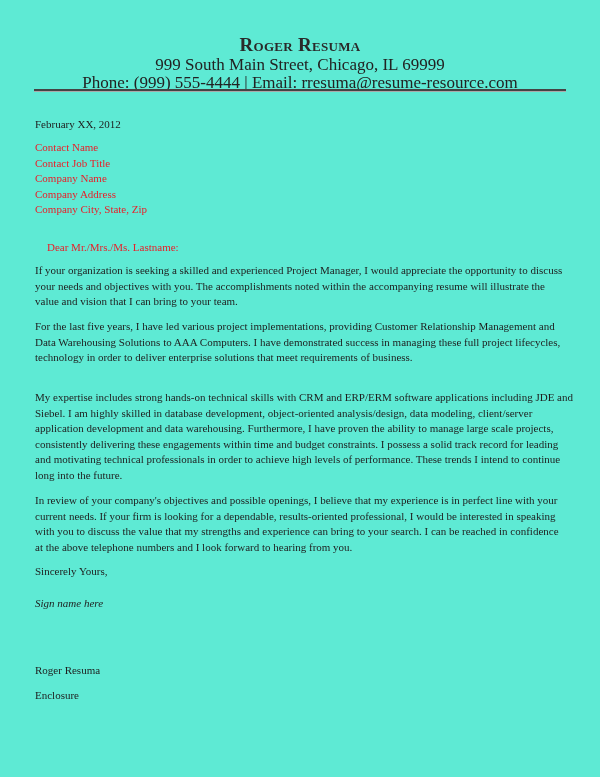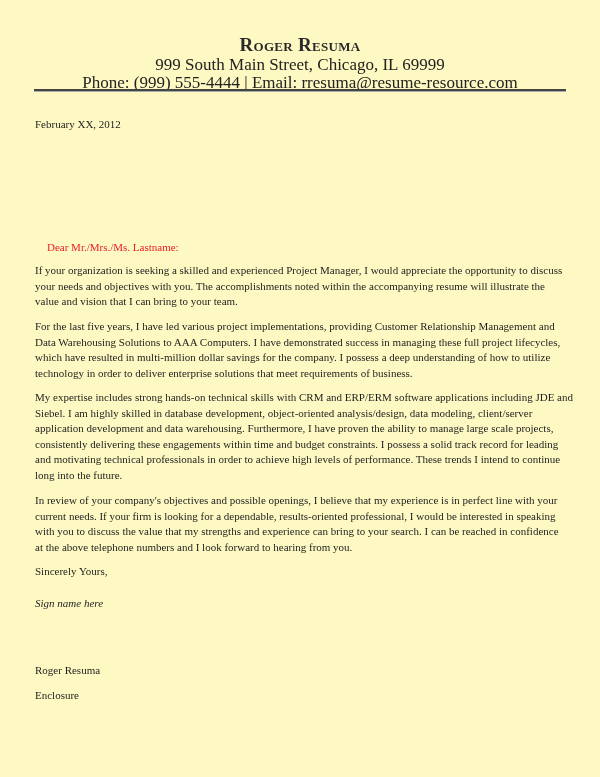--- a/index.html
+++ b/index.html
@@ -12,21 +12,21 @@
       height: 777px;
       position: relative;
       overflow: hidden;
       color: #1a1a1a;
     }
     .page {
       position: absolute;
       left: 0; top: 0;
       width: 600px;
       height: 777px;
-      background: #fef9c3;
+      background: #5eead4;
     }
     .letterhead {
       position: absolute;
       left: 0; top: 34px;
       width: 600px;
       text-align: center;
       font-family: "Liberation Serif", "DejaVu Serif", serif;
       color: #222;
     }
     .lh-name {
@@ -73,33 +73,39 @@
   <div class="letterhead">
     <div class="lh-name">Roger Resuma</div>
     <div class="lh-address">999 South Main Street, Chicago, IL 69999</div>
     <div class="lh-contact">Phone: (999) 555-4444 | Email: rresuma@resume-resource.com</div>
   </div>
 
   <div class="lh-rule"></div>
 
   <div class="body-text" style="top:117px;">February XX, 2012</div>
 
+  <div class="body-text red" style="top:140px;">
+    <span class="line">Contact Name</span>
+    <span class="line">Contact Job Title</span>
+    <span class="line">Company Name</span>
+    <span class="line">Company Address</span>
+    <span class="line">Company City, State, Zip</span>
+  </div>
 
   <div class="body-text red" style="top:240px;margin-left:12px;">Dear Mr./Mrs./Ms. Lastname:</div>
 
   <div class="body-text" style="top:263px;">
     <span class="line">If your organization is seeking a skilled and experienced Project Manager, I would appreciate the opportunity to discuss</span>
     <span class="line">your needs and objectives with you.  The accomplishments noted within the accompanying resume will illustrate the</span>
     <span class="line">value and vision that I can bring to your team.</span>
   </div>
 
   <div class="body-text" style="top:319px;">
     <span class="line">For the last five years, I have led various project implementations, providing Customer Relationship Management and</span>
     <span class="line">Data Warehousing Solutions to AAA Computers.  I have demonstrated success in managing these full project lifecycles,</span>
-    <span class="line">which have resulted in multi-million dollar savings for the company.  I possess a deep understanding of how to utilize</span>
     <span class="line">technology in order to deliver enterprise solutions that meet requirements of business.</span>
   </div>
 
   <div class="body-text" style="top:390px;">
     <span class="line">My expertise includes strong hands-on technical skills with CRM and ERP/ERM software applications including JDE and</span>
     <span class="line">Siebel.  I am highly skilled in database development, object-oriented  analysis/design, data modeling, client/server</span>
     <span class="line">application development and data warehousing.  Furthermore, I have proven the ability to manage large scale projects,</span>
     <span class="line">consistently delivering these engagements within time and budget constraints.  I possess a solid track record for leading</span>
     <span class="line">and motivating technical professionals in order to achieve high levels of performance.  These trends I intend to continue</span>
     <span class="line">long into the future.</span>

